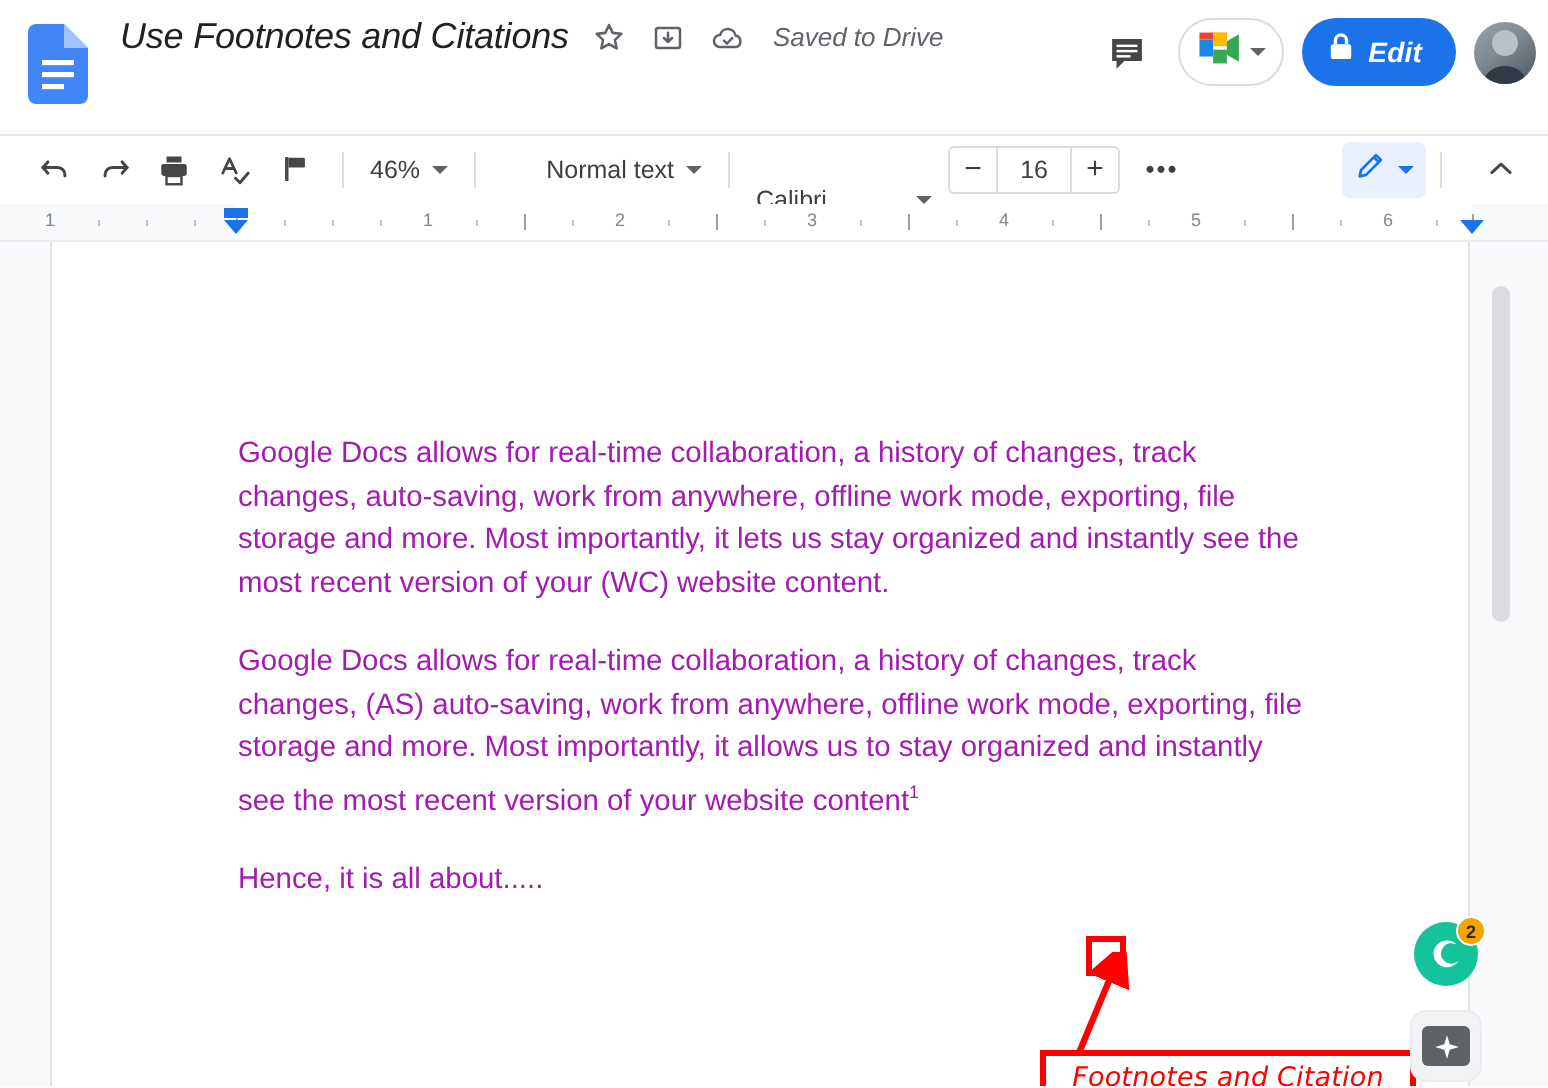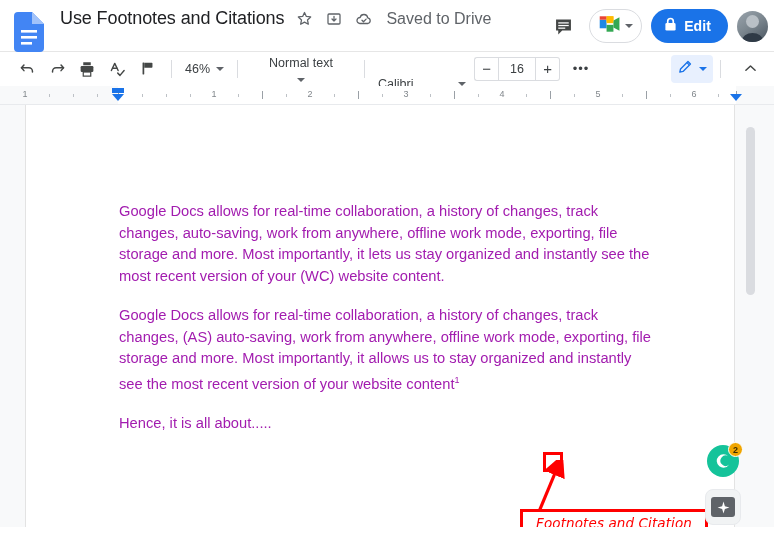--- a/index.html
+++ b/index.html
@@ -8,38 +8,39 @@
     overflow: hidden;
     background: #ffffff;
     font-family: "Liberation Sans", sans-serif;
     -webkit-font-smoothing: antialiased;
   }
   .app { position: relative; width: 774px; height: 544px; background:#fff; }
 
   
   .header {
     position: relative;
-    height: 52px;
+    height: 68px;
     background: #ffffff;
     border-bottom: 1px solid #e6e6e6;
+    font-style: italic;
   }
   .doc-logo {
     position: absolute; left: 14px; top: 12px;
     width: 30px; height: 40px;
   }
   .title-row {
     position: absolute; left: 60px; top: 8px;
     display: flex; align-items: center; gap: 10px;
   }
   .doc-title {
     font-size: 18px; color: #202124; letter-spacing: -0.1px;
     white-space: nowrap;
   }
   .hdr-ic { width: 20px; height: 20px; display:inline-flex; align-items:center; justify-content:center; cursor:pointer;}
-  .saved-text { font-size: 16px; color: #5f6368; white-space: nowrap; margin-left:2px;text-align:right;}
+  .saved-text { font-size: 13px; color: #5f6368; white-space: nowrap; margin-left:2px;text-align:right;}
   .menu-row {
     position: absolute; left: 62px; top: 40px;
     display: flex; align-items: center; gap: 0px;
   }
   .menu-item {
     font-size: 12.5px; color: #202124;
     padding: 2px 8px; border-radius: 4px; cursor: pointer; white-space: nowrap;
   }
   .menu-last { font-size: 12.5px; color:#444746; padding: 2px 6px; cursor:pointer; }
   .menu-last u { text-decoration: underline; }
@@ -336,21 +337,21 @@
 
     <div class="tb-sep"></div>
 
     <div class="tb-select">
       <span>46%</span>
       <span class="caret"></span>
     </div>
 
     <div class="tb-sep"></div>
 
-    <div class="tb-select" style="min-width:112px; justify-content:space-between;flex-direction:column;">
+    <div class="tb-select" style="min-width:112px; justify-content:flex-end;">
       <span>Normal text</span>
       <span class="caret"></span>
     </div>
 
     <div class="tb-sep"></div>
 
     <div class="tb-select" style="min-width:100px; justify-content:space-between;margin-top:30px;">
       <span>Calibri</span>
       <span class="caret"></span>
     </div>

